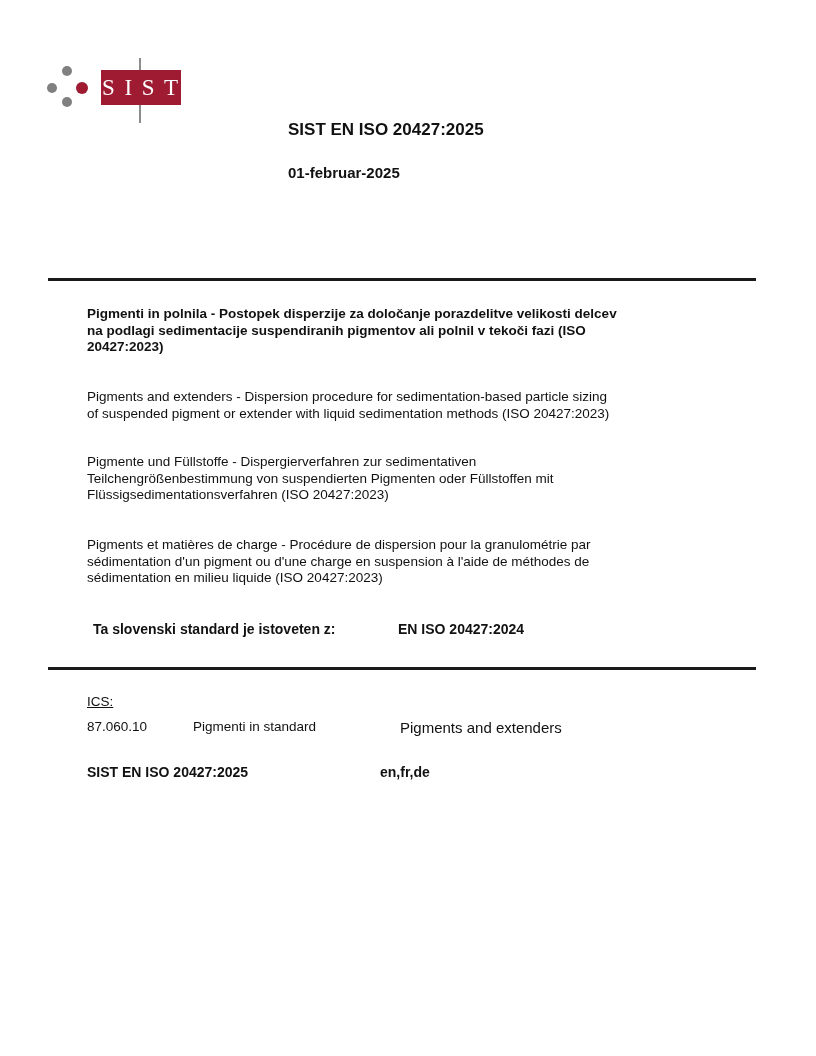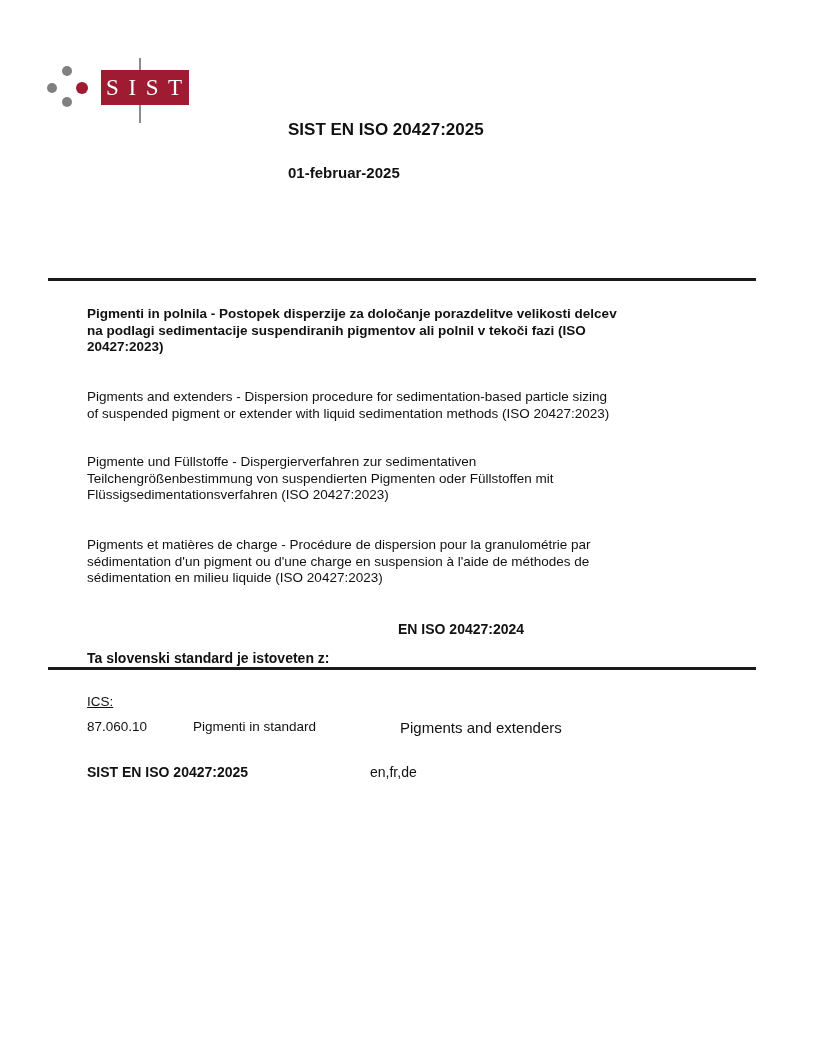--- a/index.html
+++ b/index.html
@@ -28,21 +28,21 @@
   .logo-vline {
     position: absolute;
     left: 139px; top: 58px;
     width: 2px; height: 65px;
     background: #8c8c8c;
     z-index: 0;
   }
   .logo-box {
     position: absolute;
     left: 101px; top: 70px;
-    width: 88px; height: 35px;
+    width: 80px; height: 35px;
     background: #9e1b32;
     z-index: 1;
     display: flex;
     align-items: center;
     justify-content: center;
     font-family: "Liberation Serif", serif;
     font-size: 23px;
     color: #ffffff;
     letter-spacing: 2px;
     white-space: pre;
@@ -80,22 +80,22 @@
     line-height: 16.5px;
     white-space: pre-line;
   }
   .para-sl { top: 306px; font-weight: bold; }
   .para-en { top: 389px; }
   .para-de { top: 454px; }
   .para-fr { top: 537px; }
 
   
   .equiv-label {
-    position: absolute; left: 87px; top: 621px;
-    font-size: 14px; font-weight: bold; margin-top: 29px;
+    position: absolute; left: 93px; top: 621px;
+    font-size: 14px; font-weight: bold;
   }
   .equiv-value {
     position: absolute; left: 398px; top: 621px;
     font-size: 14px; font-weight: bold;
   }
 
   
   .ics-heading {
     position: absolute; left: 87px; top: 694px;
     font-size: 13.5px; font-weight: normal;
@@ -104,22 +104,22 @@
   .ics-code  { position: absolute; left: 87px;  top: 719px; font-size: 13.5px; }
   .ics-sl    { position: absolute; left: 193px; top: 719px; font-size: 13.5px; }
   .ics-en    { position: absolute; left: 400px; top: 719px; font-size: 15px; }
 
   
   .id-ref {
     position: absolute; left: 87px; top: 764px;
     font-size: 14px; font-weight: bold;
   }
   .id-lang {
-    position: absolute; left: 370px; top: 764px;
-    font-size: 14px; font-weight: normal;
+    position: absolute; left: 380px; top: 764px;
+    font-size: 14px; font-weight: bold;
   }
 
   
   .footer-notice {
     position: absolute; left: 87px; top: 985px;
     width: 680px;
     font-size: 12px;
     color: #1a1a1a;
   }
 </style>

